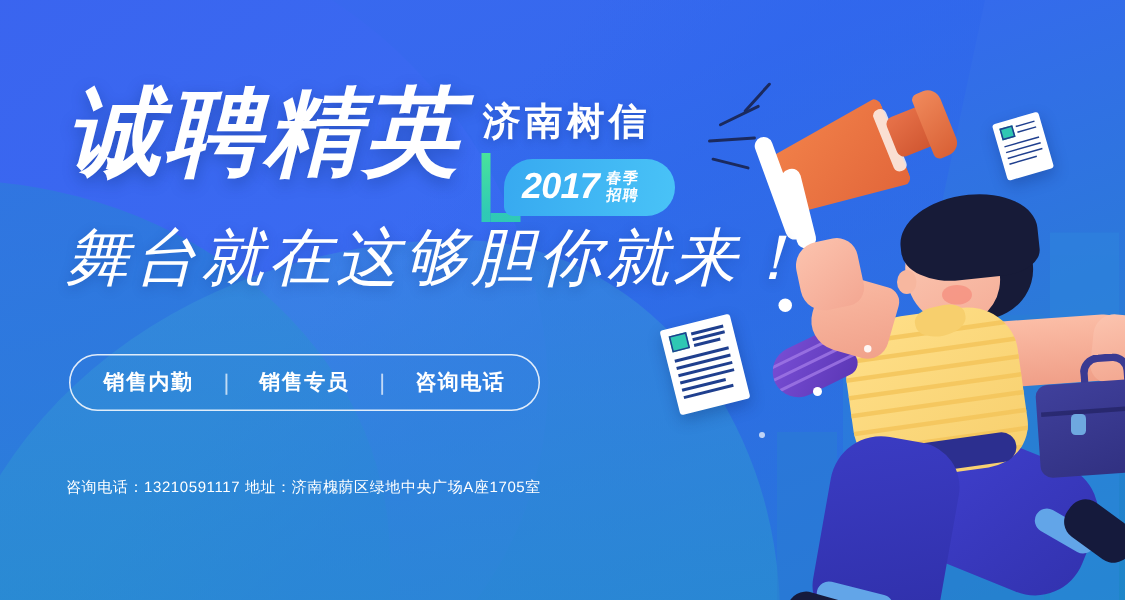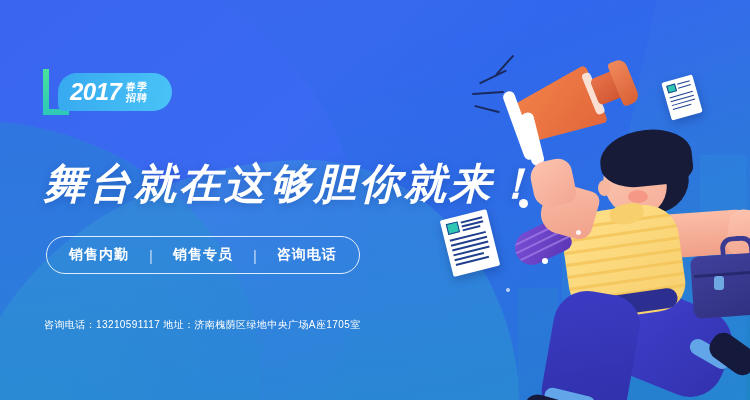--- a/index.html
+++ b/index.html
@@ -77,22 +77,22 @@
     letter-spacing:-.5px;line-height:1;
   }
   .badge-sub{display:flex;flex-direction:column;line-height:1.05;padding-top:1px;}
   .badge-sub span{
     font-size:10px;color:#ffffff;font-weight:bold;letter-spacing:1px;
     transform:skewX(-8deg);
   }
 
   
   .subtitle{
-    position:absolute;left:44px;top:156px;
-    font-size:42px;color:#ffffff;font-style:italic;font-weight:700;
+    position:absolute;left:44px;top:144px;
+    font-size:42px;color:#ffffff;font-style:italic;font-weight:400;
     letter-spacing:3px;white-space:nowrap;
     text-shadow:0 2px 8px rgba(10,40,110,.28);
   }
 
   
   .positions{
     position:absolute;left:46px;top:236px;
     height:38px;border:1.6px solid rgba(255,255,255,.85);border-radius:19px;
     display:flex;align-items:center;padding:0 22px;gap:0;
   }
@@ -402,21 +402,23 @@
       <div class="line" style="position:absolute;left:4px;top:28px;width:19px;height:1.3px;"></div>
     </div>
   </div>
 
   <div class="dot d1"></div>
   <div class="dot d2"></div>
   <div class="dot d3"></div>
   <div class="dot d4"></div>
 
   <div class="headline">
+    <div class="headline-main">诚聘精英</div>
     <div class="brand-stack">
+      <div class="brand-name">济南树信</div>
       <div class="badge-wrap">
         <div class="badge-hook"></div>
         <div class="badge">
           <span class="badge-year">2017</span>
           <span class="badge-sub">
             <span>春季</span>
             <span>招聘</span>
           </span>
         </div>
       </div>

